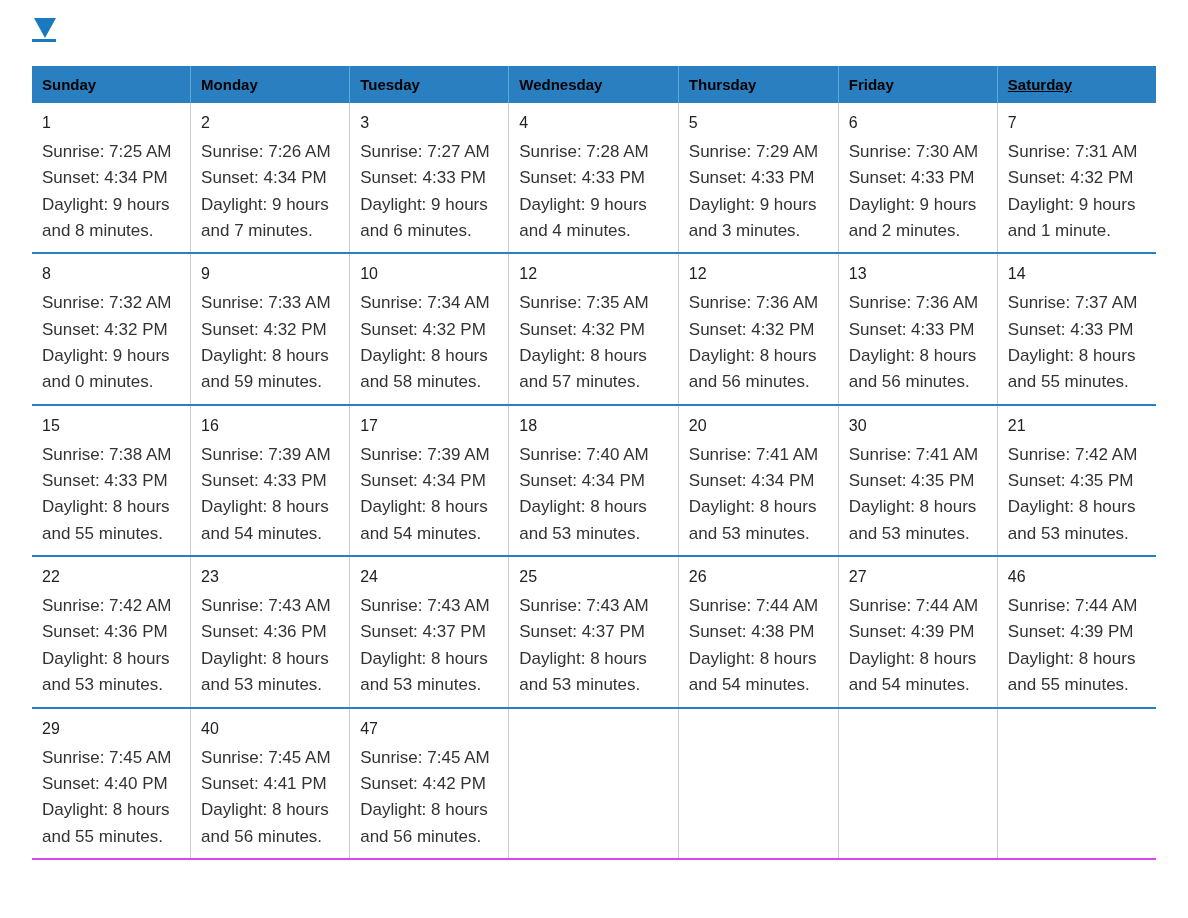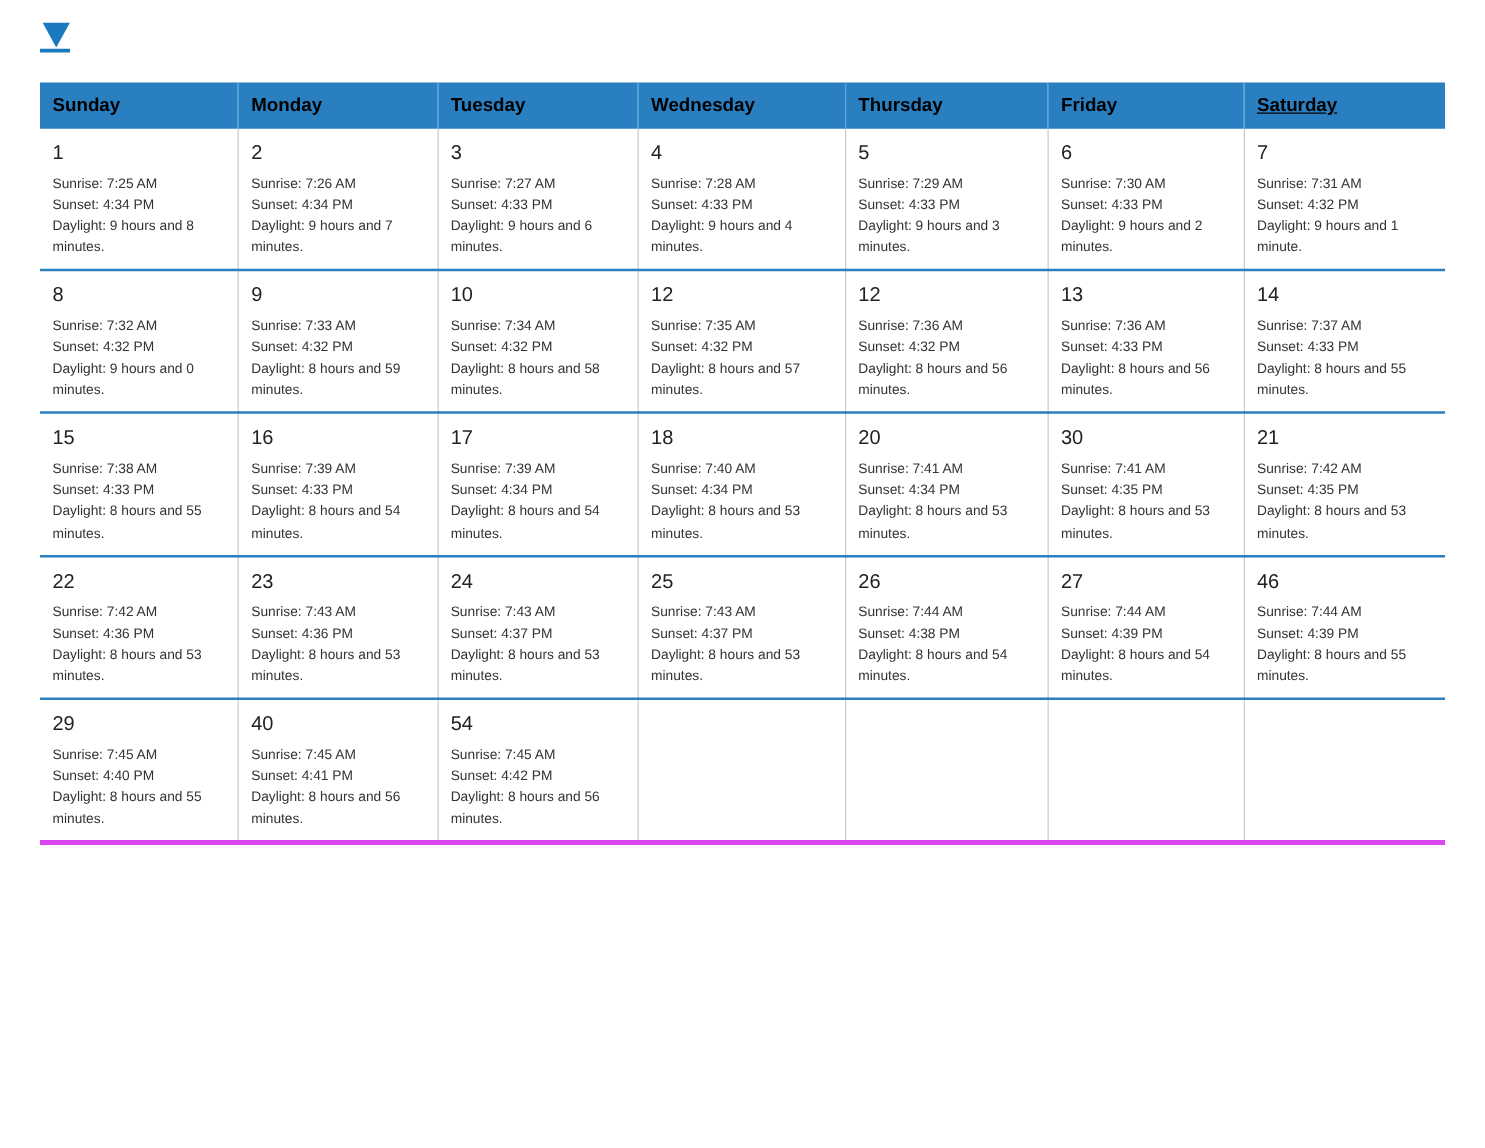--- a/index.html
+++ b/index.html
@@ -81,24 +81,24 @@
     tbody tr td:last-child { border-right: none; }
     .day-num {
       font-size: 16px;
       font-weight: normal;
       display: block;
       margin-bottom: 4px;
       color: #222;
     }
     .day-info {
       color: #333;
-      font-size: 11px;
+      font-size: 17px;
       line-height: 1.55;
     }
-    tbody tr:last-child { border-bottom: 4px solid #d946ef; }
+    tbody tr:last-child { border-bottom: 2px solid #d946ef; }
   </style>
 </head>
 <body>
 
 <div class="header">
   <div class="logo">
     <div style="display:flex; align-items:center;">
       <span class="logo-general"></span>
       <svg width="22" height="20" viewBox="0 0 22 20" style="margin-left:2px; margin-top:-6px;">
         <polygon points="0,0 22,0 11,20" fill="#1a7abf"></polygon>
@@ -251,21 +251,21 @@
       <tr>
         <td>
           <span class="day-num">29</span>
           <div class="day-info">Sunrise: 7:45 AM<br>Sunset: 4:40 PM<br>Daylight: 8 hours and 55 minutes.</div>
         </td>
         <td>
           <span class="day-num">40</span>
           <div class="day-info">Sunrise: 7:45 AM<br>Sunset: 4:41 PM<br>Daylight: 8 hours and 56 minutes.</div>
         </td>
         <td>
-          <span class="day-num">54</span>
+          <span class="day-num">47</span>
           <div class="day-info">Sunrise: 7:45 AM<br>Sunset: 4:42 PM<br>Daylight: 8 hours and 56 minutes.</div>
         </td>
         <td></td>
         <td></td>
         <td></td>
         <td></td>
       </tr>
     </tbody>
 </table>
 

